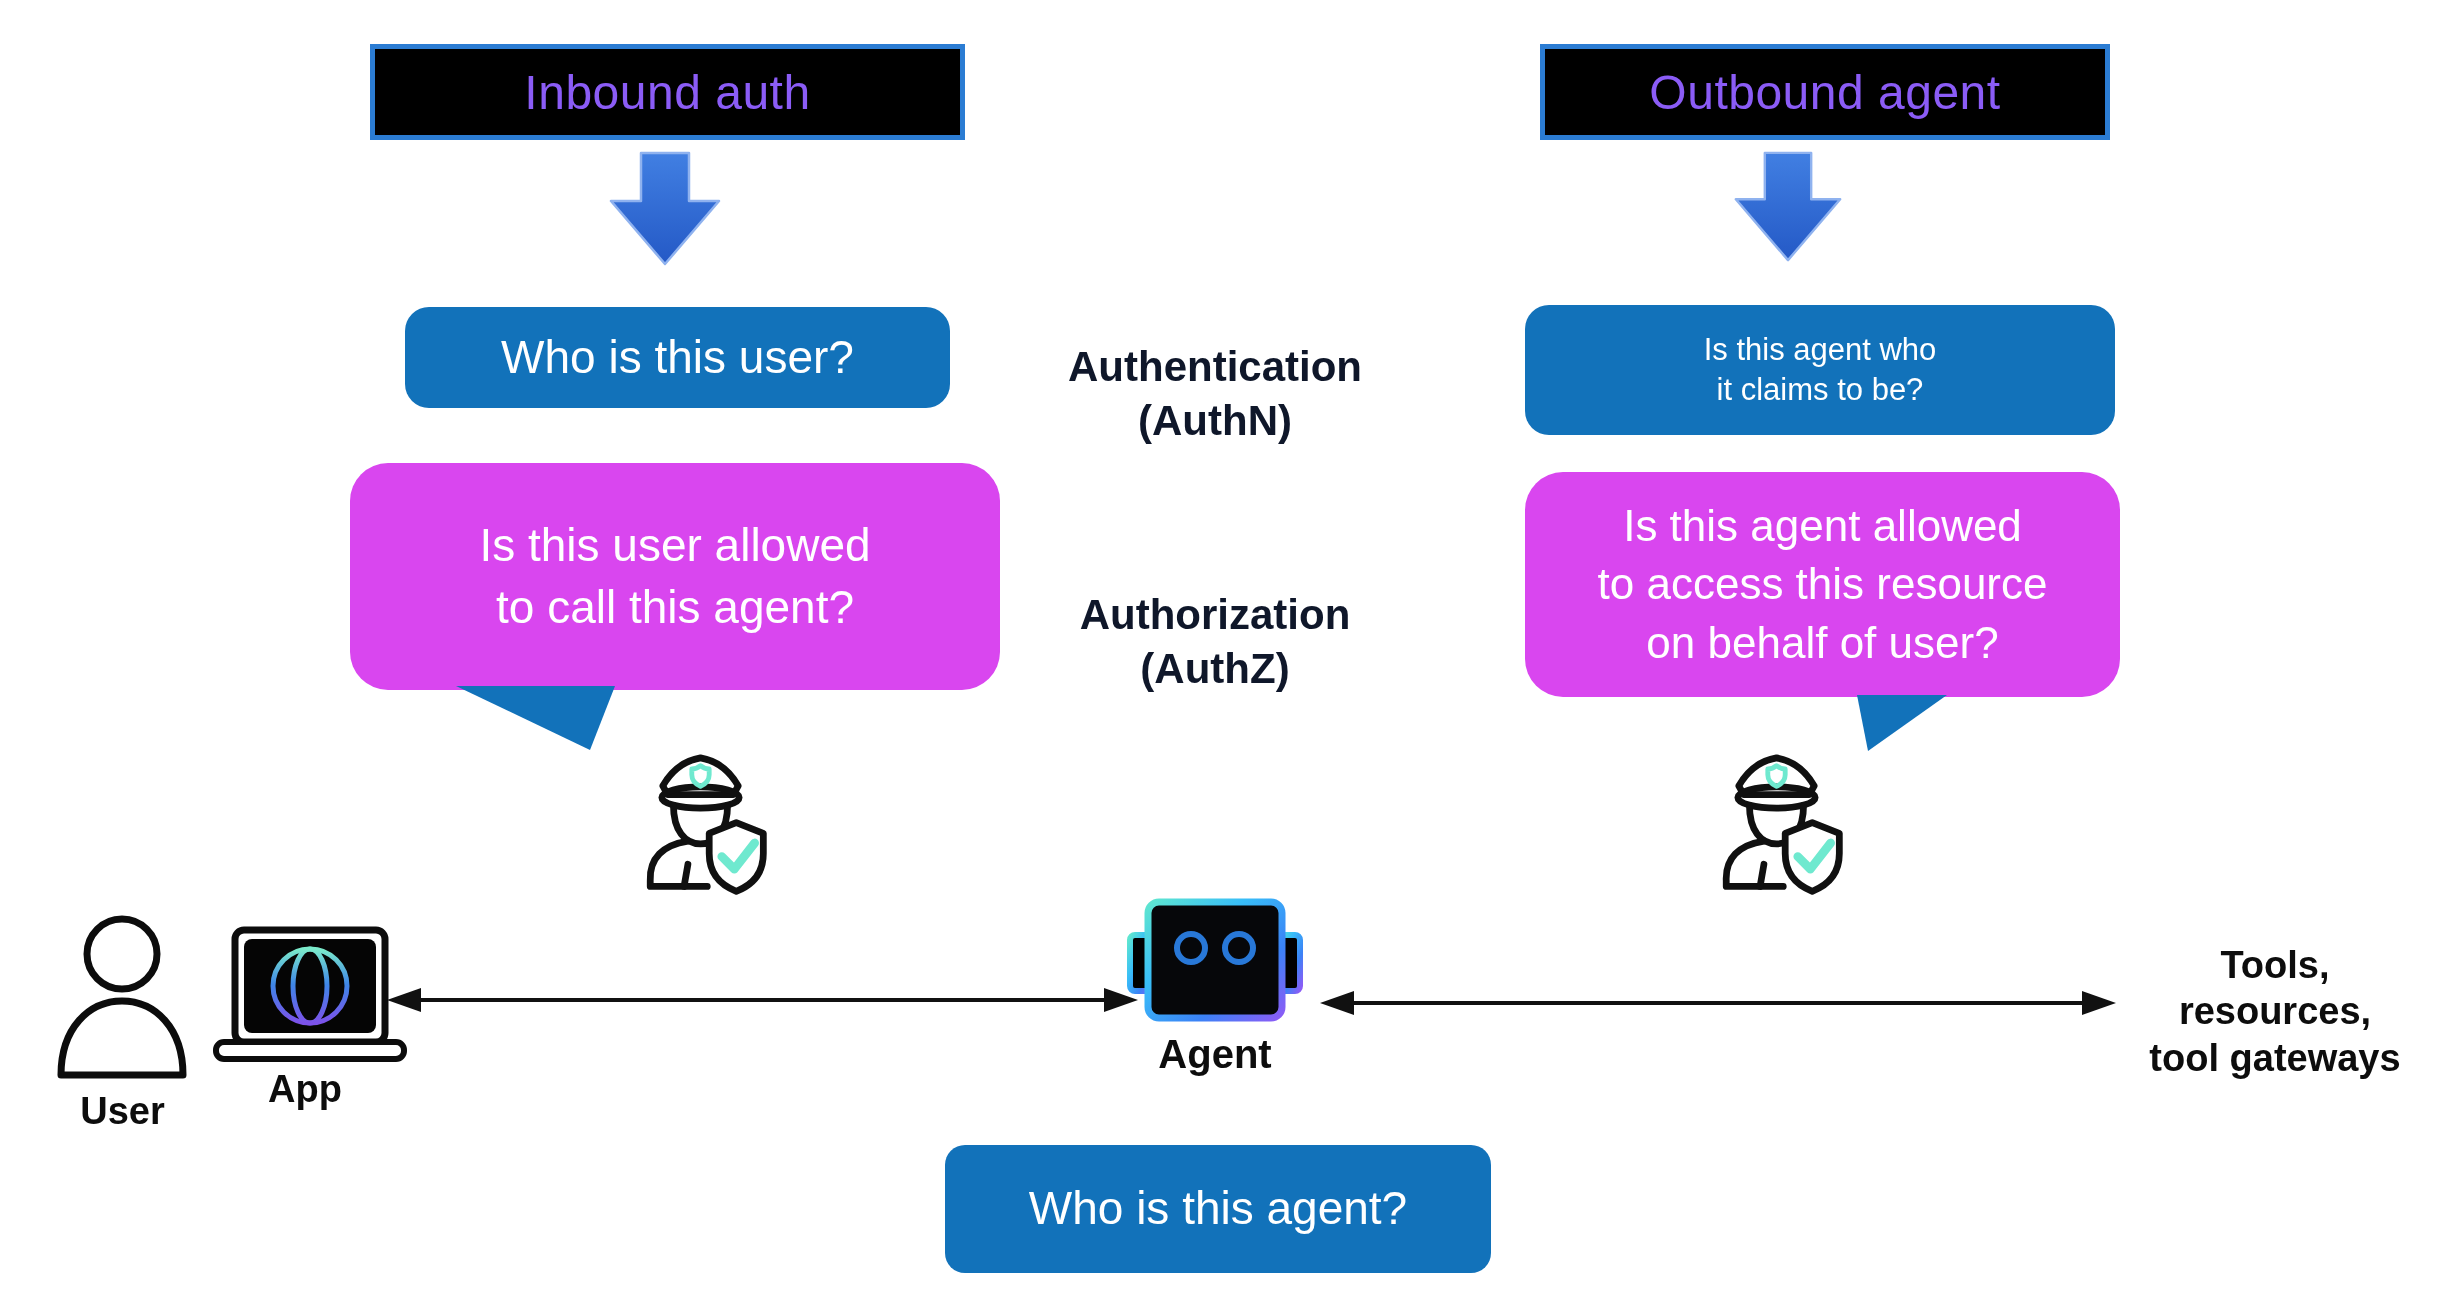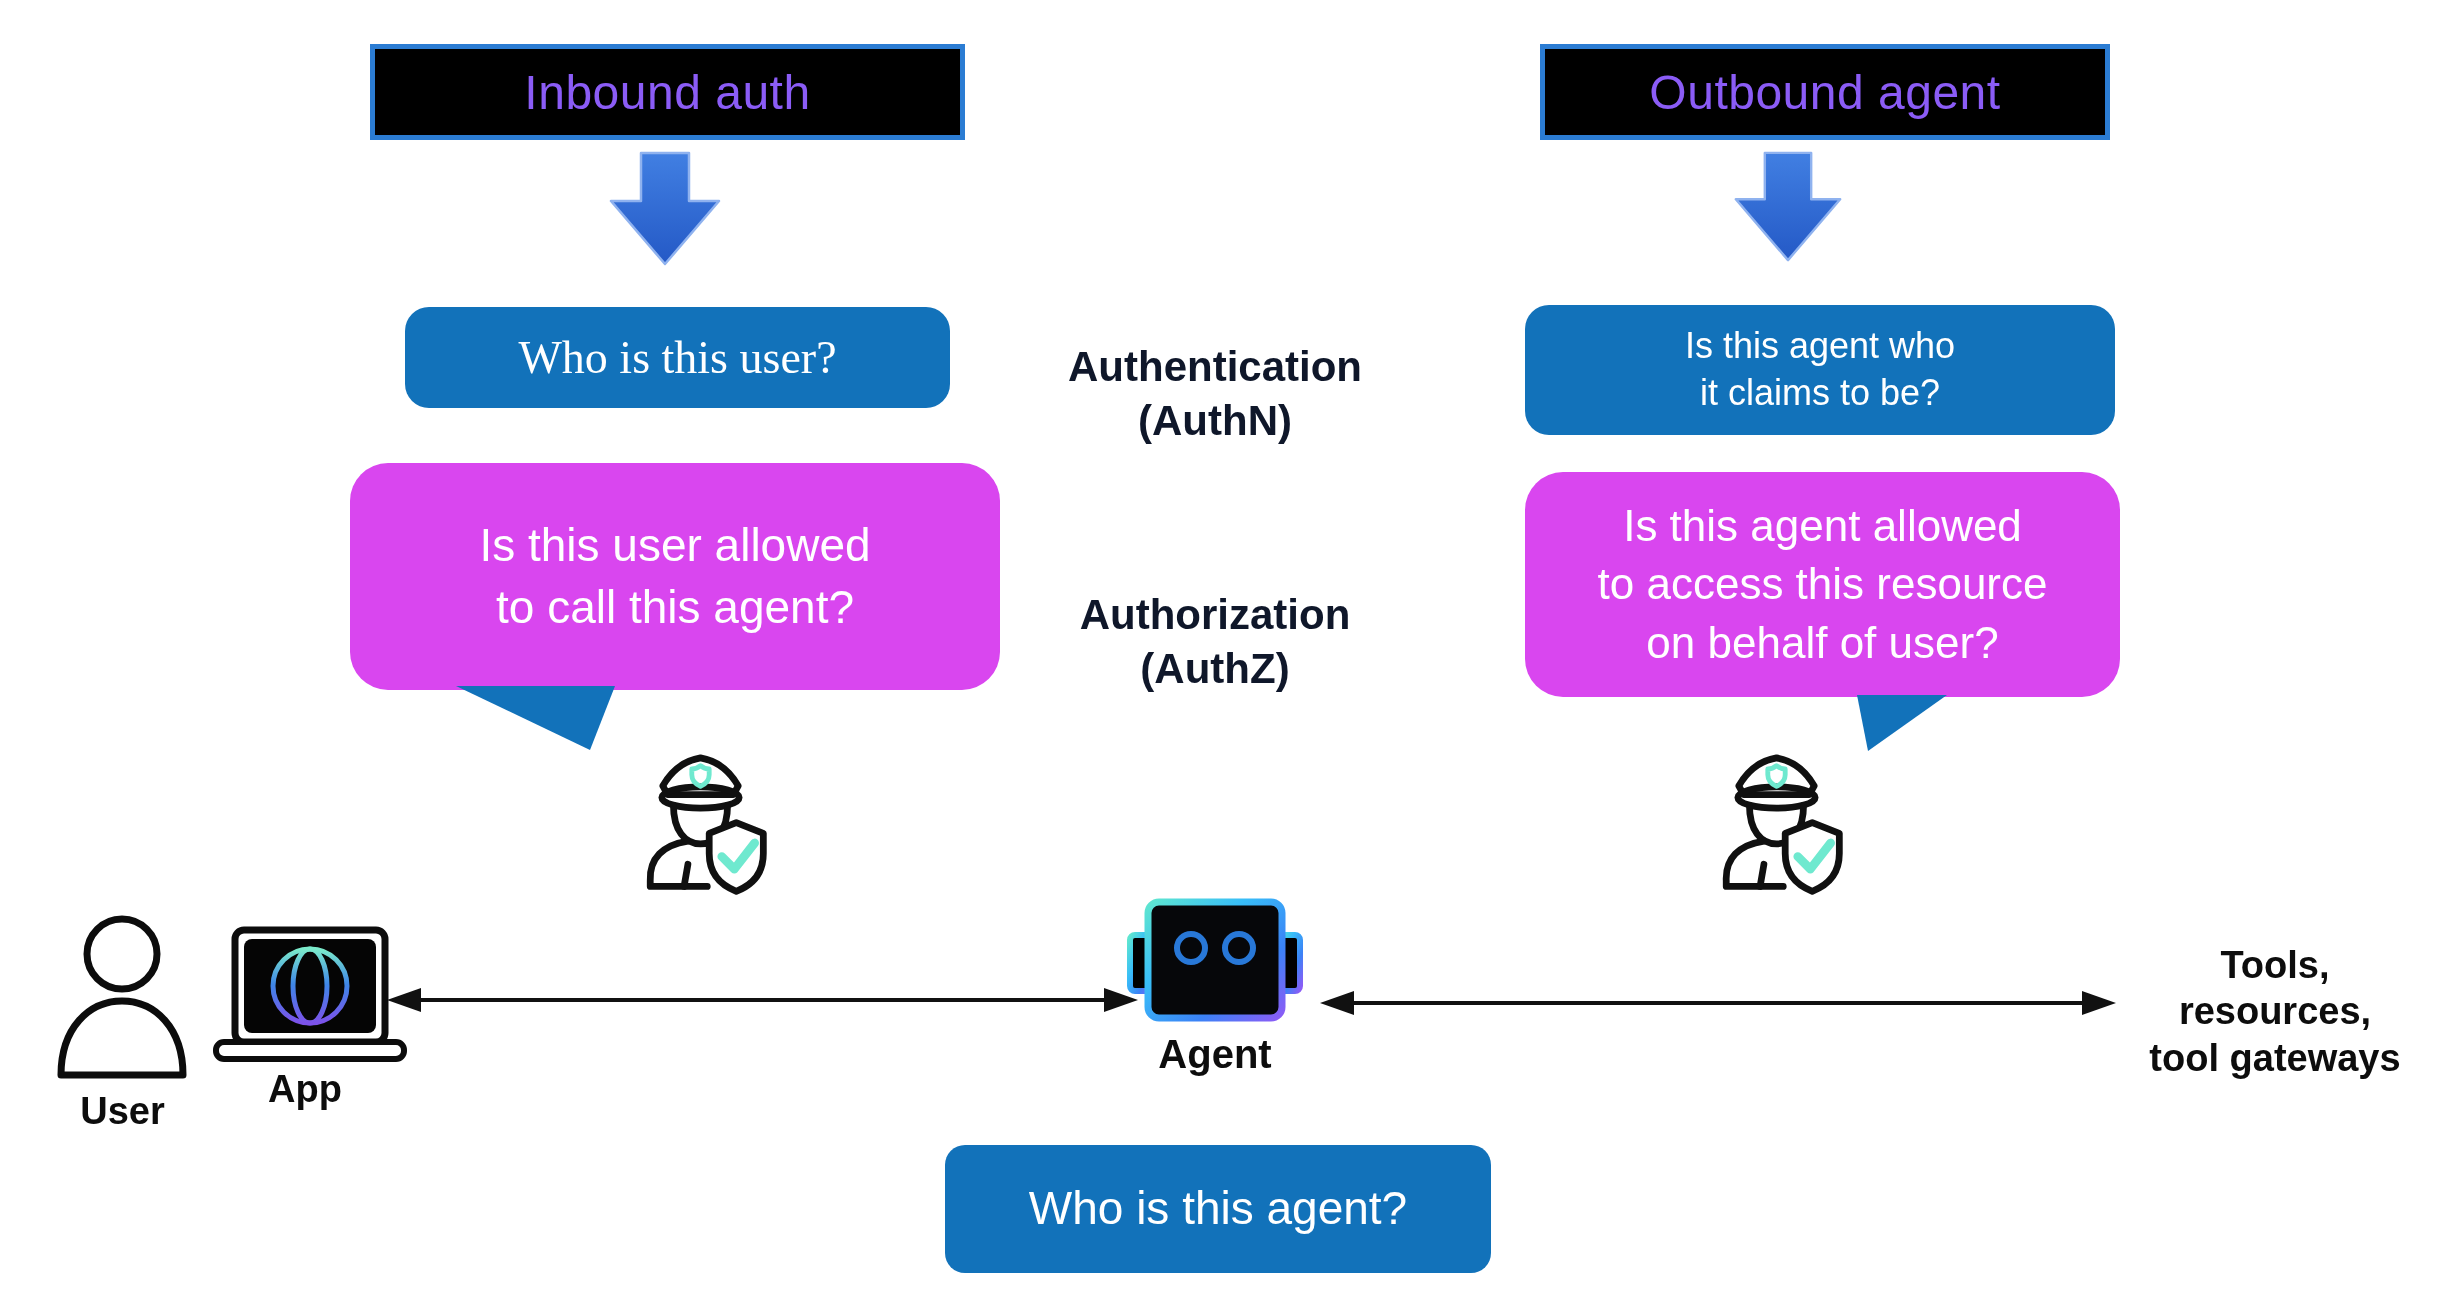--- a/index.html
+++ b/index.html
@@ -69,25 +69,25 @@
   </div>
 
   <svg class="abs" style="left:608px;top:150px;" width="114" height="118" viewBox="0 0 114 118">
     <polygon points="33,3 81,3 81,51 111,51 57,114 3,51 33,51" fill="url(#arrowGrad)" stroke="#8FB2EF" stroke-width="2.5" stroke-linejoin="round"></polygon>
   </svg>
 
   <svg class="abs" style="left:1731px;top:150px;" width="114" height="114" viewBox="0 0 114 118">
     <polygon points="33,3 81,3 81,51 111,51 57,114 3,51 33,51" fill="url(#arrowGrad)" stroke="#8FB2EF" stroke-width="2.5" stroke-linejoin="round"></polygon>
   </svg>
 
-  <div class="abs qbox" style="left:405px;top:307px;width:545px;height:101px;font-family:Liberation Serif, serif;">
+  <div class="abs qbox" style="left:405px;top:307px;width:545px;height:101px;">
     <div class="line">Who is this user?</div>
   </div>
 
-  <div class="abs qbox" style="left:1525px;top:305px;width:590px;height:130px;font-size:36px;">
+  <div class="abs qbox" style="left:1525px;top:305px;width:590px;height:130px;font-size:31px;">
     <div class="line">Is this agent who</div>
     <div class="line">it claims to be?</div>
   </div>
 
   <div class="abs legend" style="left:1015px;top:340px;width:400px;">
     <div class="line">Authentication</div>
     <div class="line">(AuthN)</div>
   </div>
 
   <div class="abs legend" style="left:1015px;top:540px;width:400px;margin-top:48px;">

